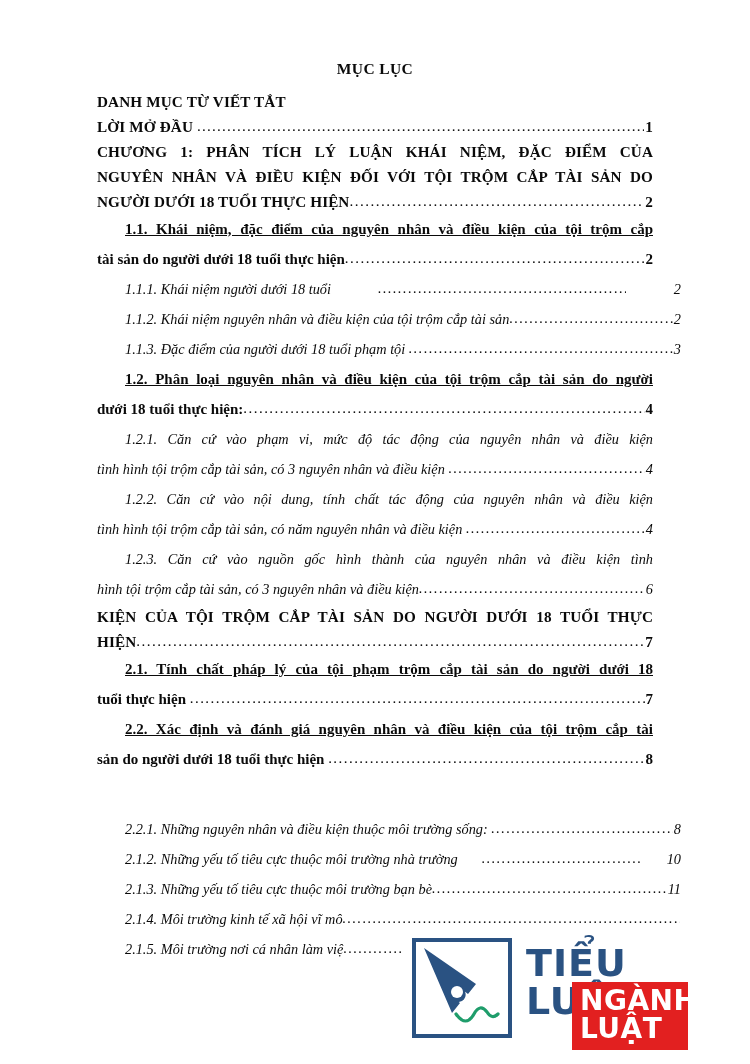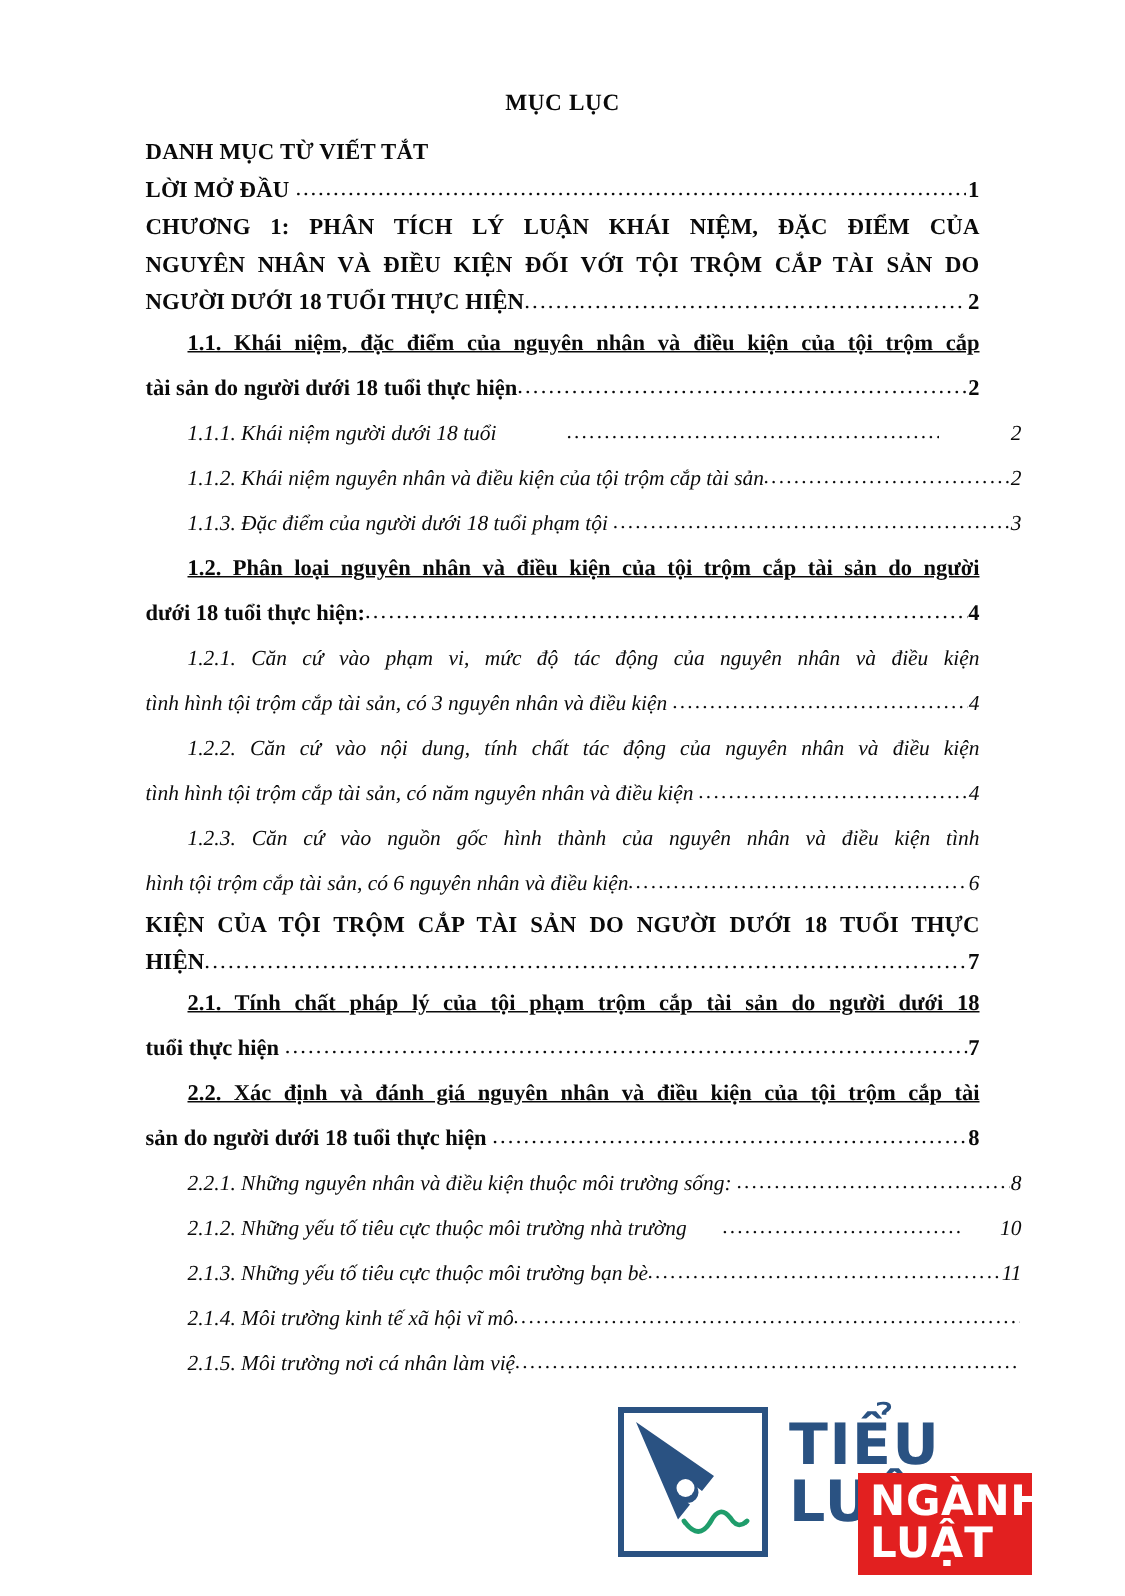--- a/index.html
+++ b/index.html
@@ -244,21 +244,21 @@
       <div class="toc-line">
         <span class="toc-text">tình hình tội trộm cắp tài sản, có năm nguyên nhân và điều kiện </span>
         <span class="toc-dots">................................................................................................................................................................</span>
         <span class="toc-page">4</span>
       </div>
     </div>
 
     <div class="toc-entry lvl-2 blk">
       <div class="first-line">1.2.3. Căn cứ vào nguồn gốc hình thành của nguyên nhân và điều kiện tình</div>
       <div class="toc-line">
-        <span class="toc-text">hình tội trộm cắp tài sản, có 6 nguyên nhân và điều kiện</span>
+        <span class="toc-text">hình tội trộm cắp tài sản, có 3 nguyên nhân và điều kiện</span>
         <span class="toc-dots">................................................................................................................................................................</span>
         <span class="toc-page">6</span>
       </div>
     </div>
 
     <div class="toc-entry lvl-chap blk">
       <div class="chap-just">KIỆN CỦA TỘI TRỘM CẮP TÀI SẢN DO NGƯỜI DƯỚI 18 TUỔI THỰC</div>
       <div class="toc-line">
         <span class="toc-text">HIỆN</span>
         <span class="toc-dots">................................................................................................................................................................</span>
@@ -278,21 +278,21 @@
     <div class="toc-entry lvl-1 blk">
       <div class="first-line">2.2. Xác định và đánh giá nguyên nhân và điều kiện của tội trộm cắp tài</div>
       <div class="toc-line">
         <span class="toc-text">sản do người dưới 18 tuổi thực hiện </span>
         <span class="toc-dots">................................................................................................................................................................</span>
         <span class="toc-page">8</span>
       </div>
     </div>
 
     <div class="toc-entry lvl-2 blk">
-      <div class="toc-line" style="padding-left:28px;">
+      <div class="toc-line" style="padding-left:28px;margin-top:40px;">
         <span class="toc-text">2.2.1. Những nguyên nhân và điều kiện thuộc môi trường sống: </span>
         <span class="toc-dots">................................................................................................................................................................</span>
         <span class="toc-page">8</span>
       </div>
     </div>
 
     <div class="toc-entry lvl-2 blk">
       <div class="toc-line" style="padding-left:28px;gap:24px;">
         <span class="toc-text">2.1.2. Những yếu tố tiêu cực thuộc môi trường nhà trường</span>
         <span class="toc-dots">................................................................................................................................................................</span>

